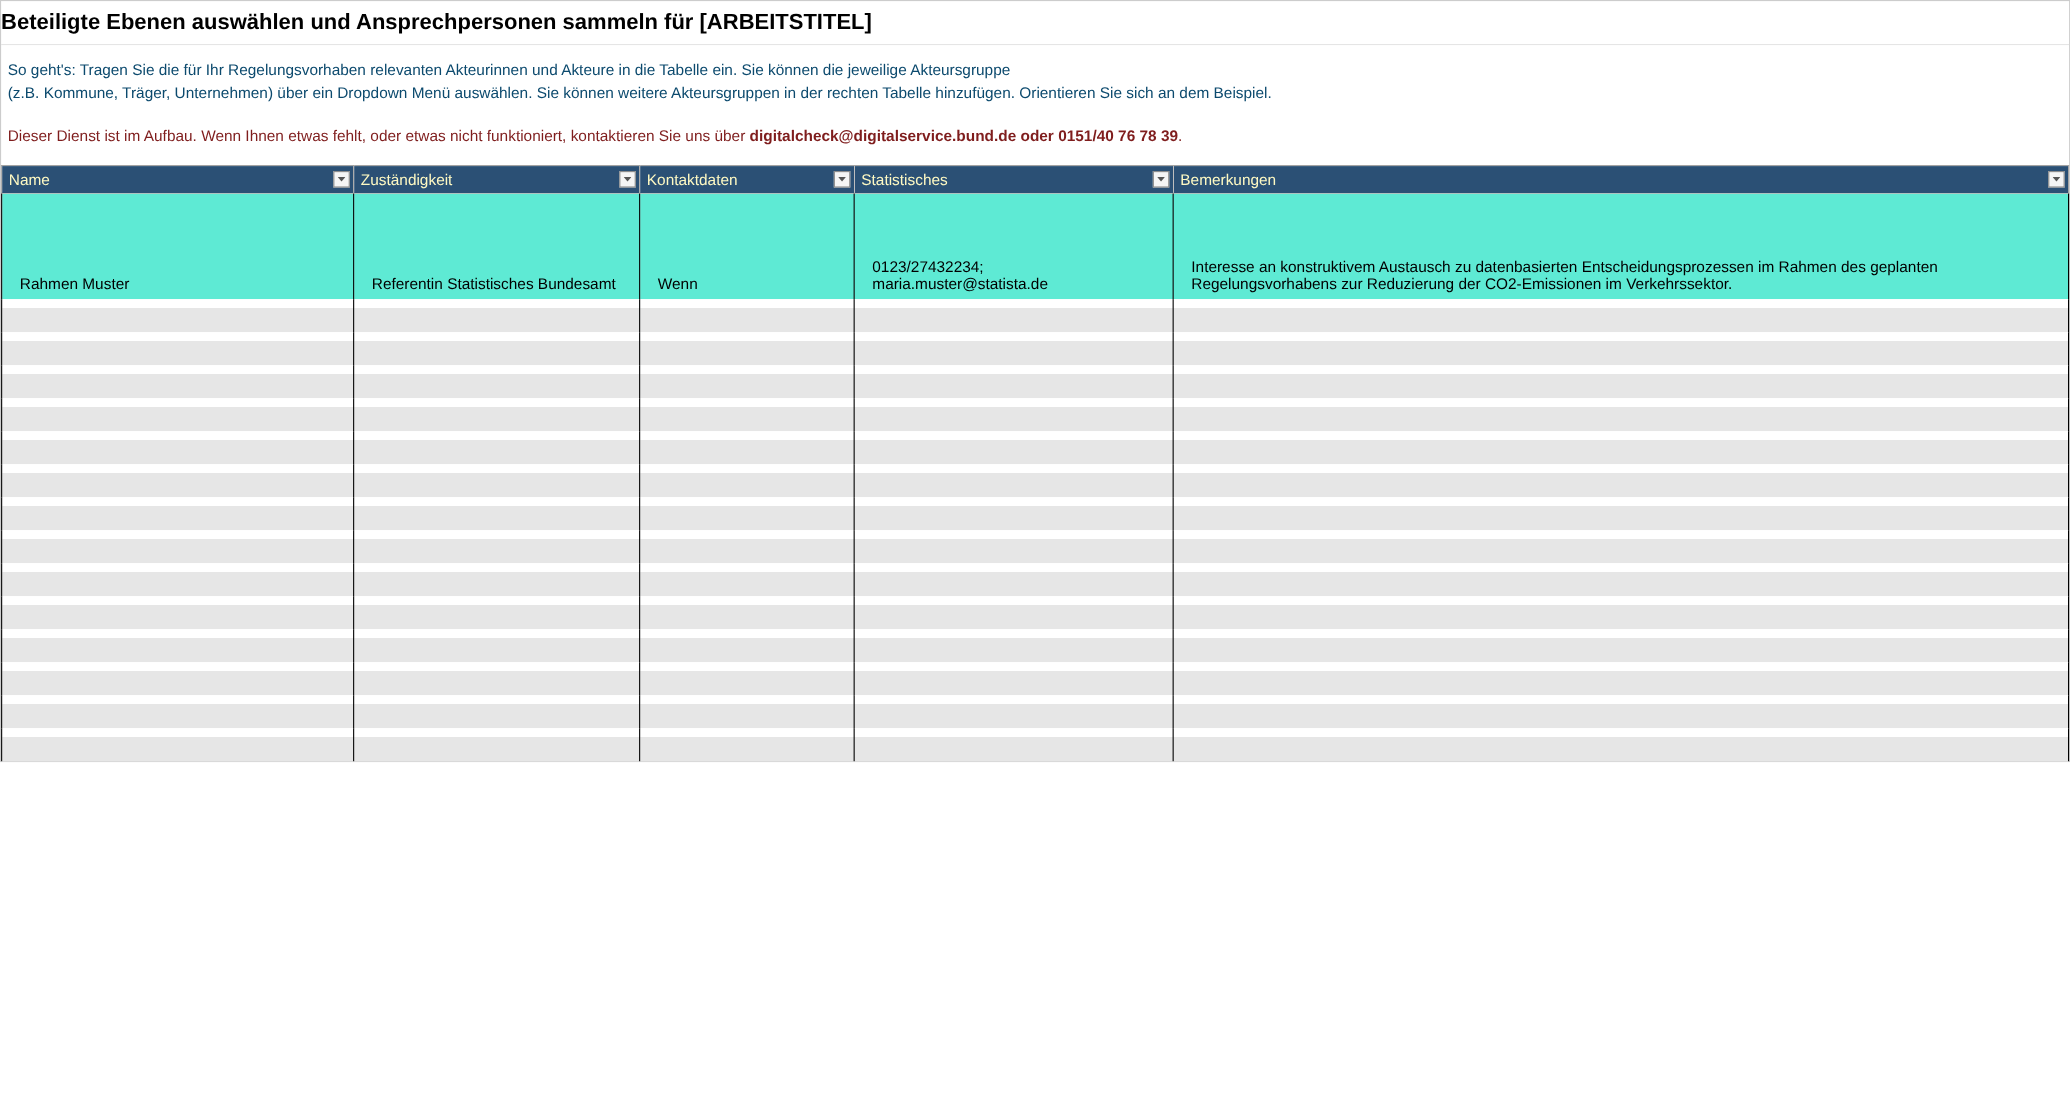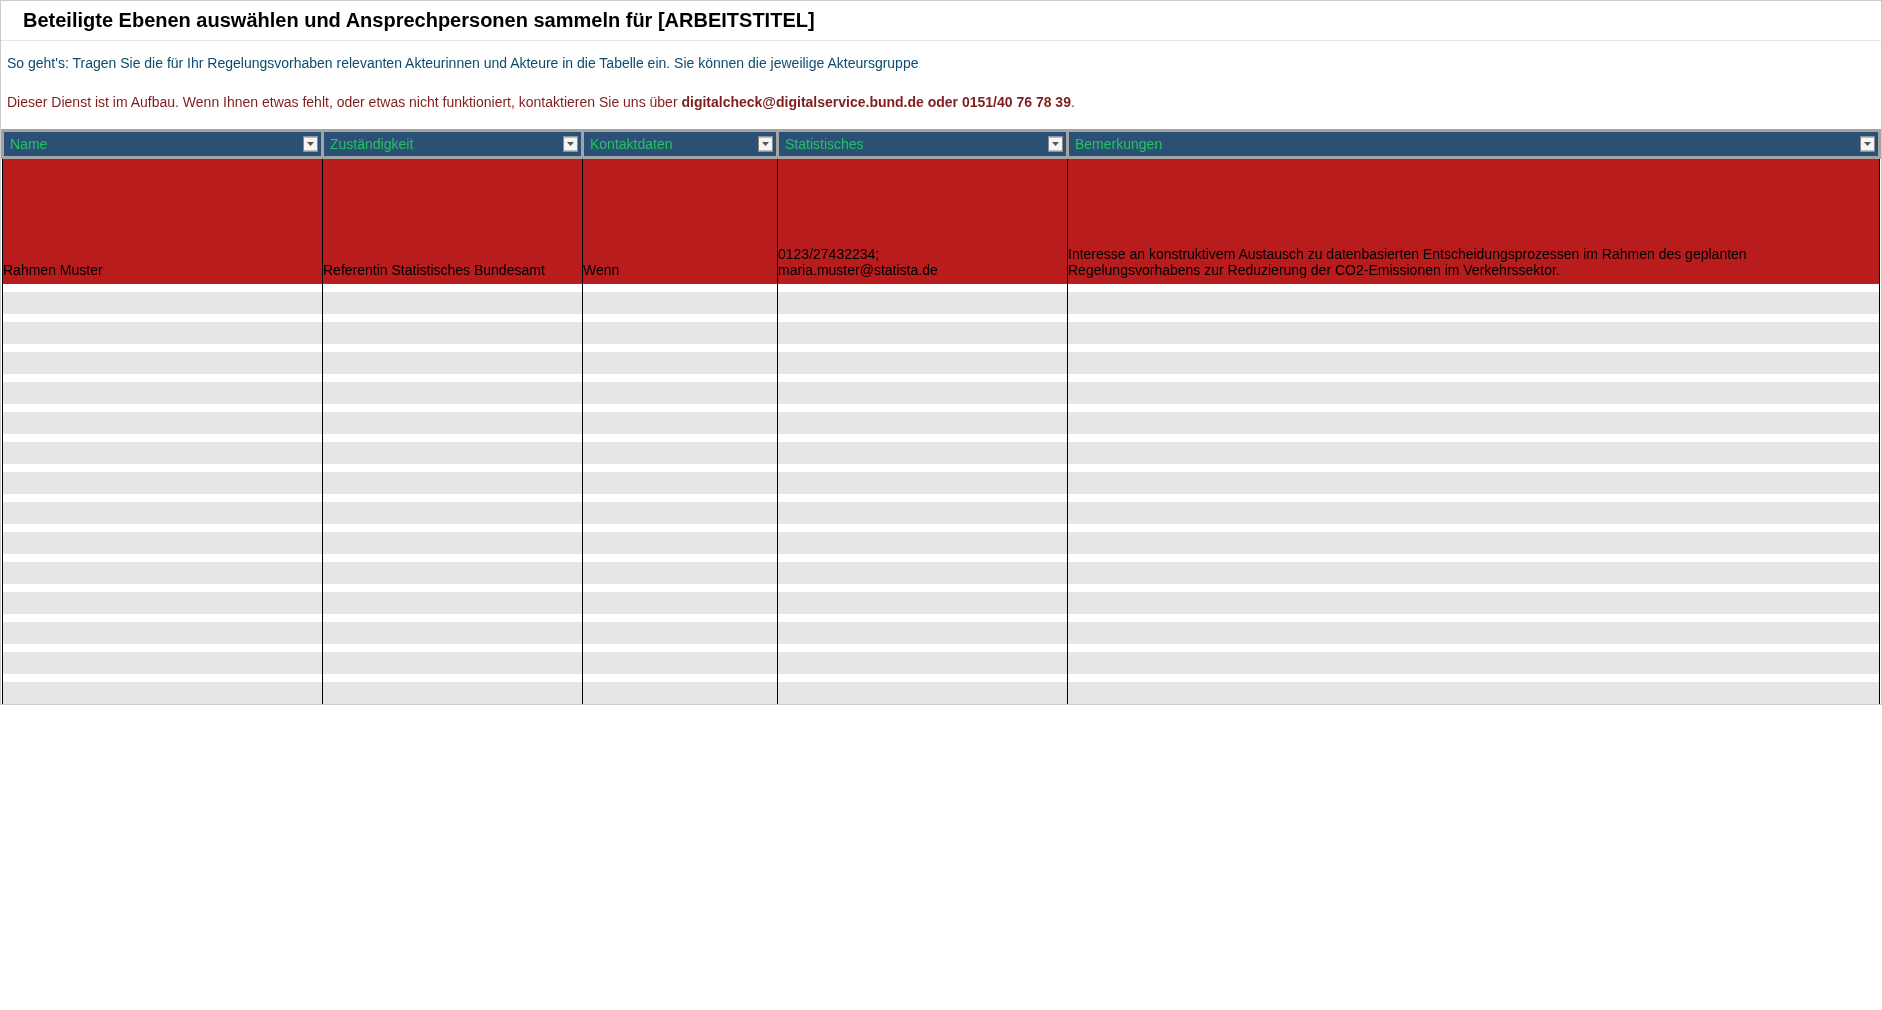--- a/index.html
+++ b/index.html
@@ -12,21 +12,21 @@
       font-size: 14px;
       background: #fff;
       color: #000;
     }
     .container {
       border: 1px solid #ccc;
     }
     .title {
       font-size: 20px;
       font-weight: bold;
-      padding: 8px 22px;
+      padding: 8px 0;
       border-bottom: 1px solid #e5e5e5;
     }
     .description-block {
       padding: 12px 6px 16px 6px;
       line-height: 1.5;
     }
     .desc-line1, .desc-line2 {
       color: #0c4a6e;
     }
     .notice {
@@ -36,25 +36,25 @@
     .notice-bold {
       font-weight: bold;
     }
     table {
       border-collapse: collapse;
       width: 100%;
       table-layout: fixed;
     }
     thead th {
       background: #2b5075;
-      color: #22c55e;
+      color: #fef9c3;
       font-weight: normal;
       text-align: left;
       padding: 4px 6px;
-      border: 3px solid #a3a3a3;
+      border: 1px solid #a3a3a3;
       position: relative;
       height: 24px;
     }
     .col-name { width: 320px; }
     .col-zust { width: 260px; }
     .col-gruppe { width: 195px; }
     .col-kontakt { width: 290px; }
     .col-bemerk { width: auto; }
     .filter-btn {
       position: absolute;
@@ -75,23 +75,23 @@
       height: 5px;
       display: block;
     }
     tbody td {
       border-left: 1px solid #000;
       border-right: 1px solid #000;
       padding: 0;
       vertical-align: bottom;
     }
     tbody tr.data-row td {
-      background: #b91c1c;
-      padding: 6px 0;
-      height: 126px;
+      background: #5eead4;
+      padding: 6px 16px;
+      height: 96px;
       vertical-align: bottom;
       word-wrap: break-word;
     }
     tbody tr.striped td {
       height: 22px;
       padding: 0 6px;
     }
     tbody tr.striped.gap td {
       background: #fff;
       height: 8px;
@@ -104,20 +104,21 @@
     }
   </style>
 </head>
 <body>
 
 <div class="container">
   <div class="title">Beteiligte Ebenen auswählen und Ansprechpersonen sammeln für [ARBEITSTITEL]</div>
 
   <div class="description-block">
     <div class="desc-line1">So geht's: Tragen Sie die für Ihr Regelungsvorhaben relevanten Akteurinnen und Akteure in die Tabelle ein. Sie können die jeweilige Akteursgruppe</div>
+    <div class="desc-line2">(z.B. Kommune, Träger, Unternehmen) über ein Dropdown Menü auswählen. Sie können weitere Akteursgruppen in der rechten Tabelle hinzufügen. Orientieren Sie sich an dem Beispiel.</div>
     <div class="notice">
       <span>Dieser Dienst ist im Aufbau. Wenn Ihnen etwas fehlt, oder etwas nicht funktioniert, kontaktieren Sie uns über </span><span class="notice-bold">digitalcheck@digitalservice.bund.de oder 0151/40 76 78 39</span><span>.</span>
     </div>
   </div>
 
   <table>
     <colgroup>
       <col class="col-name">
       <col class="col-zust">
       <col class="col-gruppe">

